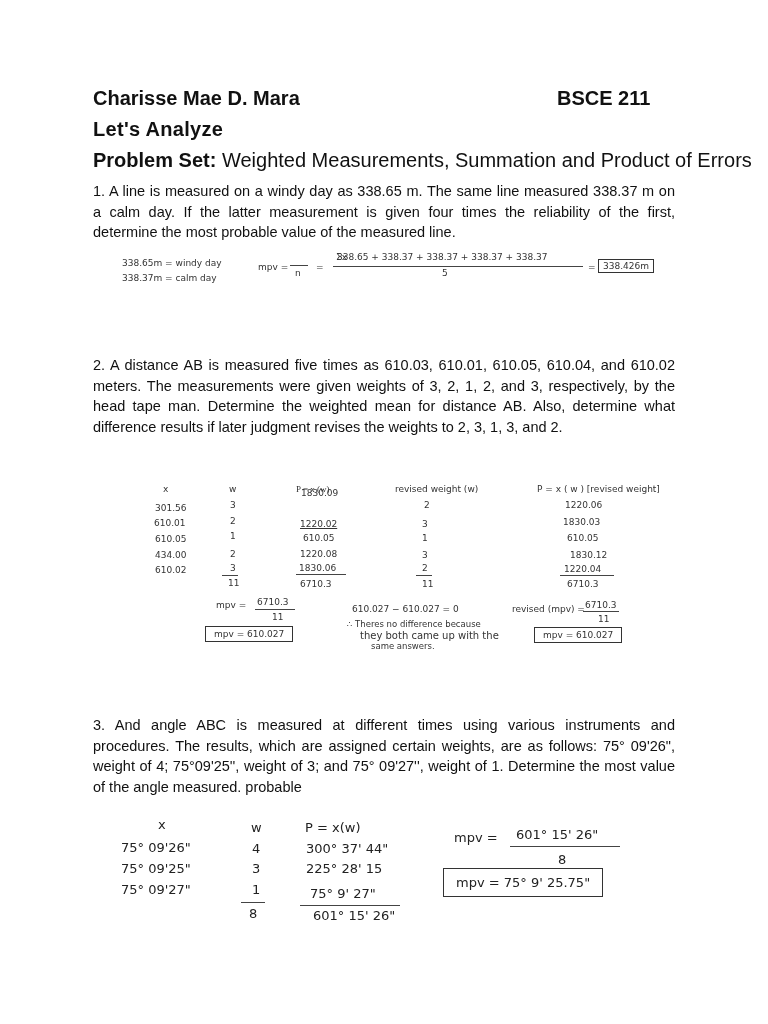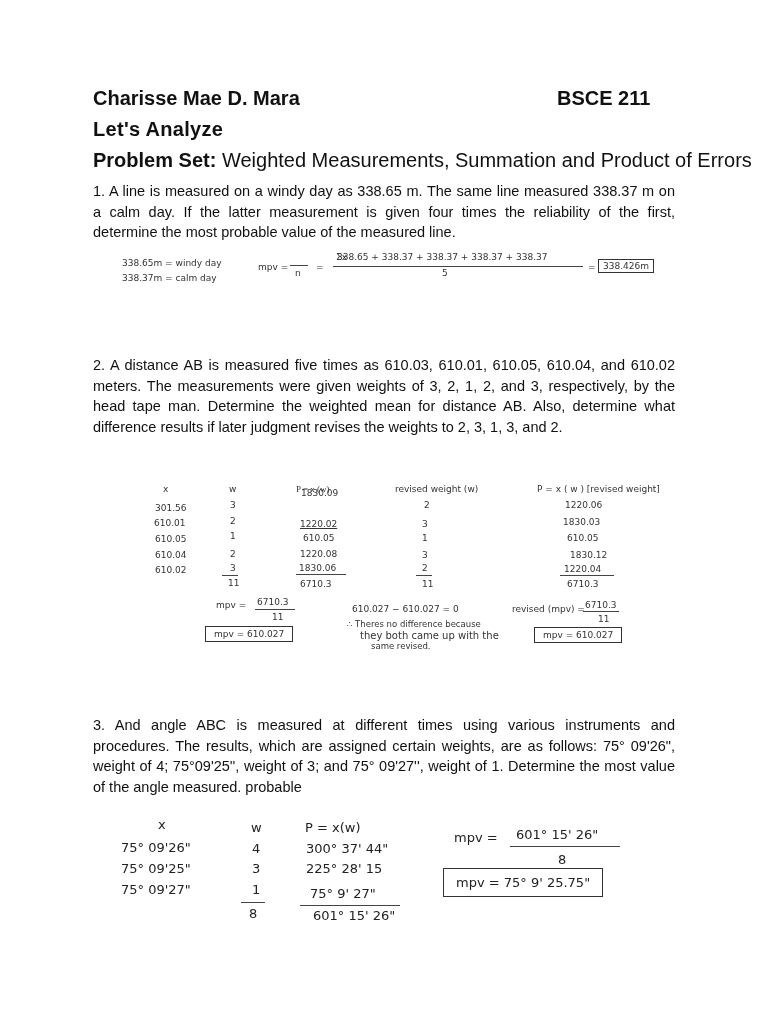--- a/index.html
+++ b/index.html
@@ -66,21 +66,21 @@
     <div class="hw" style="left:563px;top:517px;">1830.03</div>
   </div>
   <div>
     <div class="hw" style="left:155px;top:534px;">610.05</div>
     <div class="hw" style="left:230px;top:531px;">1</div>
     <div class="hw" style="left:303px;top:533px;">610.05</div>
     <div class="hw" style="left:422px;top:533px;">1</div>
     <div class="hw" style="left:567px;top:533px;">610.05</div>
   </div>
   <div>
-    <div class="hw" style="left:155px;top:550px;">610.04</div>
+    <div class="hw" style="left:155px;top:550px;">434.00</div>
     <div class="hw" style="left:230px;top:549px;">2</div>
     <div class="hw" style="left:300px;top:549px;">1220.08</div>
     <div class="hw" style="left:422px;top:550px;">3</div>
     <div class="hw" style="left:570px;top:550px;">1830.12</div>
   </div>
   <div>
     <div class="hw" style="left:155px;top:565px;">610.02</div>
     <div class="hw" style="left:230px;top:563px;">3</div>
     <div class="hw" style="left:299px;top:563px;">1830.06</div>
     <div class="hw" style="left:422px;top:563px;">2</div>
@@ -98,21 +98,21 @@
 
   <div class="hw" style="left:216px;top:600px;">mpv =</div>
   <div class="hw" style="left:257px;top:597px;">6710.3</div>
   <div class="line" style="left:255px;top:609px;width:40px;"></div>
   <div class="hw" style="left:272px;top:612px;">11</div>
   <div class="boxed hw" style="left:205px;top:626px;padding:2px 8px;">mpv = 610.027</div>
 
   <div class="hw" style="left:352px;top:604px;">610.027 − 610.027 = 0</div>
   <div class="hw" style="left:347px;top:619px;font-size:8.5px;">∴ Theres no difference because</div>
   <div class="hw" style="left:331px;top:630px;font-size:10px;padding-left:29px;">they both came up with the</div>
-  <div class="hw" style="left:371px;top:641px;font-size:8.5px;">same revised.</div>
+  <div class="hw" style="left:371px;top:641px;font-size:8.5px;">same answers.</div>
 
   <div class="hw" style="left:512px;top:604px;">revised (mpv) =</div>
   <div class="hw" style="left:585px;top:600px;">6710.3</div>
   <div class="line" style="left:583px;top:611px;width:36px;"></div>
   <div class="hw" style="left:598px;top:614px;">11</div>
   <div class="boxed hw" style="left:534px;top:627px;padding:2px 8px;">mpv = 610.027</div>
 </div>
 
 <div class="abs para" style="top:715px;">3. And angle ABC is measured at different times using various instruments and procedures. The results, which are assigned certain weights, are as follows: 75° 09'26", weight of 4; 75°09'25'', weight of 3; and 75° 09'27'', weight of 1. Determine the most value of the angle measured. probable</div>
 

